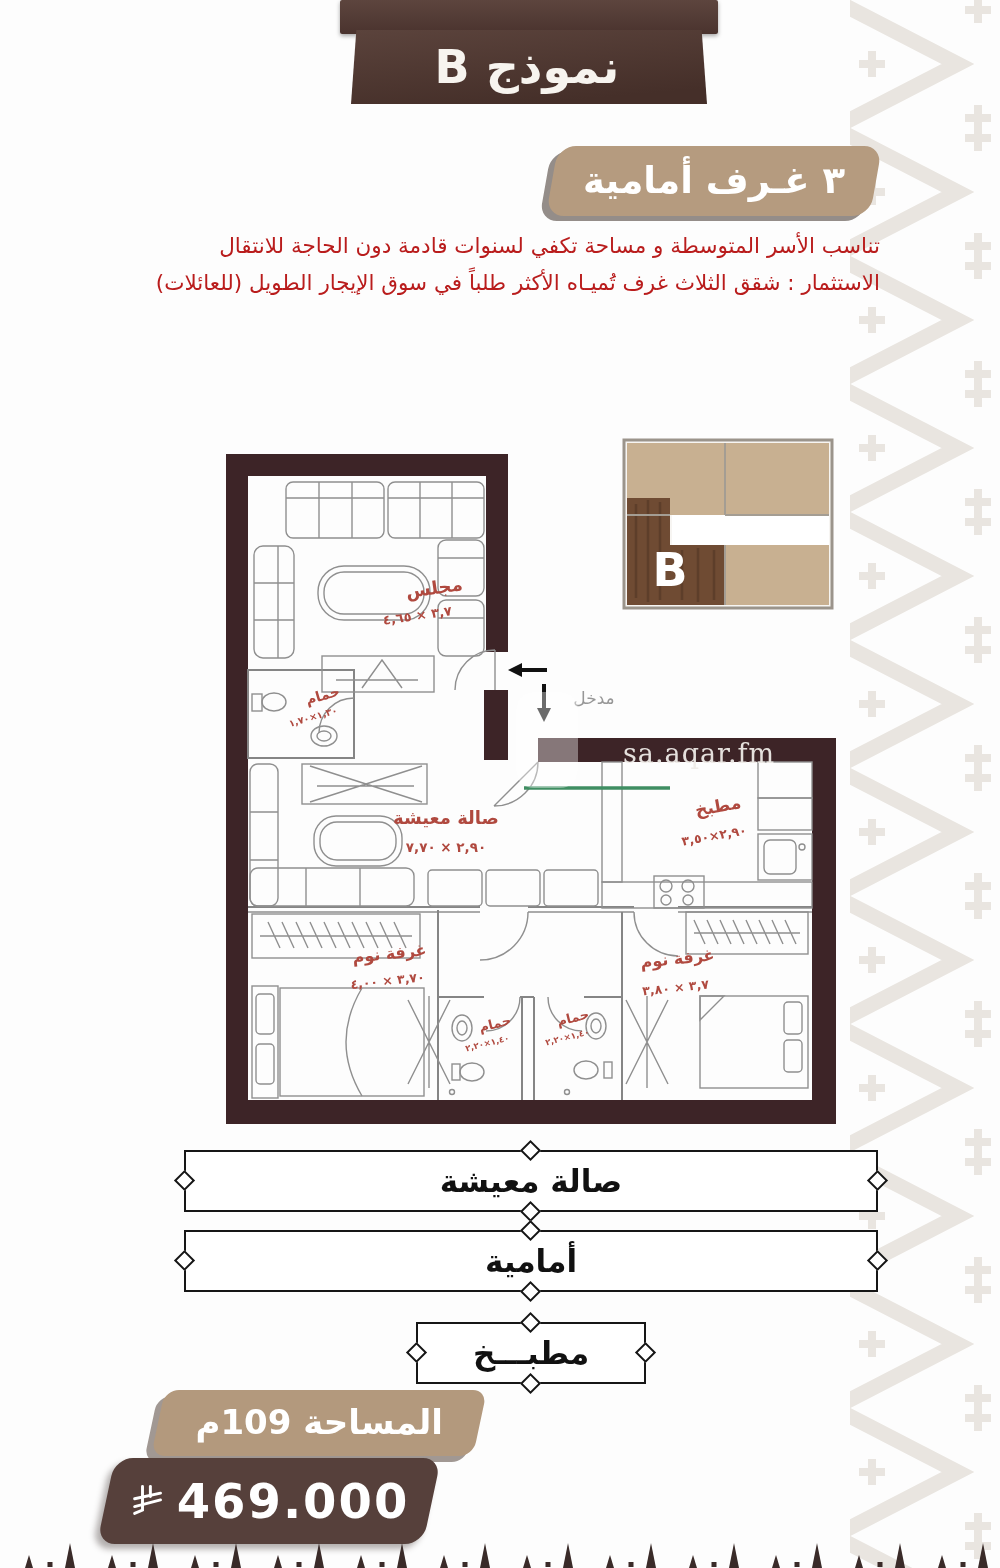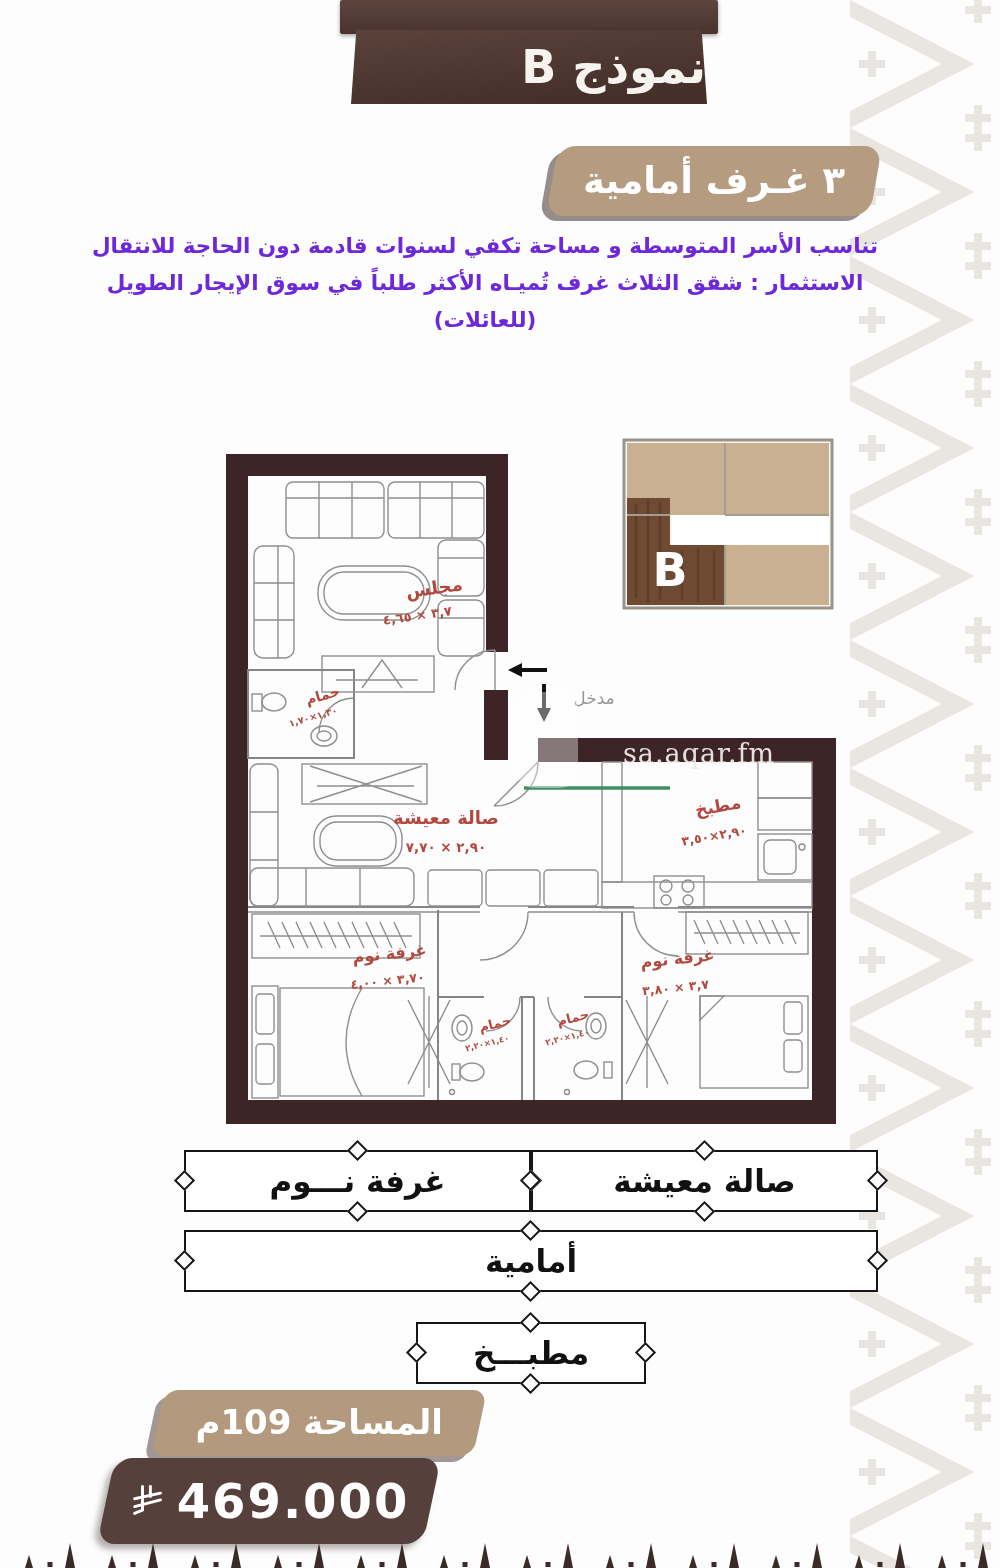--- a/index.html
+++ b/index.html
@@ -9,31 +9,31 @@
   .sadu{position:absolute;right:0;top:0;width:150px;height:1568px;z-index:0;}
   
   .plaque{position:absolute;left:340px;top:0;width:378px;height:112px;z-index:3;}
   .plaque-top{position:absolute;left:0;right:0;top:0;height:34px;
       background:linear-gradient(#5d453e,#4a332e);border-radius:2px;
       box-shadow:0 2px 4px rgba(0,0,0,.35);}
   .plaque-body{position:absolute;left:11px;right:11px;top:30px;height:74px;
       background:linear-gradient(175deg,#5b433c,#452f29 85%);
       clip-path:polygon(1.5% 0,98.5% 0,100% 100%,0 100%);
       box-shadow:0 5px 7px rgba(0,0,0,.35);}
-  .plaque-text{position:absolute;left:0;right:12px;top:36px;height:66px;line-height:62px;
-      color:#f7f4ef;font-size:46px;font-weight:bold;direction:rtl;}
+  .plaque-text{position:absolute;left:0;right:4px;top:36px;height:66px;line-height:62px;
+      text-align:center;color:#f7f4ef;font-size:46px;font-weight:bold;direction:rtl;}
   
   .rooms-banner{position:absolute;left:552px;top:146px;width:324px;height:70px;
       background:#b59b7f;border-radius:18px;transform:skewX(-10deg);
       box-shadow:-6px 5px 0 rgba(62,50,42,.55);z-index:3;}
   .rooms-banner span{display:block;transform:skewX(10deg);text-align:center;direction:rtl;
       color:#fff;font-size:37px;font-weight:bold;line-height:70px;}
   
-  .desc{position:absolute;right:120px;top:228px;width:790px;direction:rtl;text-align:center;
-      color:#6d28d9;font-size:21.5px;line-height:1.72;font-weight:700;z-index:2;}
+  .desc{position:absolute;right:120px;top:228px;width:790px;direction:rtl;text-align:right;
+      color:#b91c1c;font-size:21.5px;line-height:1.72;font-weight:400;z-index:2;}
   
   .plan{position:absolute;left:222px;top:448px;width:615px;height:680px;z-index:2;}
   .walls{fill:#3d2427;}
   .thin{stroke:#858585;stroke-width:2;fill:none;}
   .thin1{stroke:#8f8f8f;stroke-width:1.4;fill:none;}
   .rname{fill:#b0493f;font-weight:bold;font-size:18px;text-anchor:middle;}
   .rdim{fill:#b0493f;font-weight:bold;font-size:13px;text-anchor:middle;direction:ltr;}
   .arrow{stroke:#111;stroke-width:4;fill:none;}
   .ah{fill:#111;stroke:none;}
   
@@ -259,21 +259,20 @@
     <path d="M103,5 V77 M5,77 H48 M103,77 H207 M103,107 V167" stroke="#a49d93" stroke-width="2" fill="none"></path>
     <text x="48" y="148" font-size="46" font-weight="bold" fill="#fff" text-anchor="middle">B</text>
   </svg>
 
   <div class="wm-blob"></div>
   <div class="wm">sa.aqar.fm</div>
 
   <div class="features">
     <div class="frow">
       <div class="fbox"><span>صالة معيشة</span><i class="dm dm-t"></i><i class="dm dm-b"></i><i class="dm dm-l"></i><i class="dm dm-r"></i></div>
-      <div class="fbox"><span>غرفة نـــوم</span><i class="dm dm-t"></i><i class="dm dm-b"></i><i class="dm dm-l"></i><i class="dm dm-r"></i></div>
     </div>
     <div class="frow">
       <div class="fbox"><span>أمامية</span><i class="dm dm-t"></i><i class="dm dm-b"></i><i class="dm dm-l"></i><i class="dm dm-r"></i></div>
     </div>
     <div class="frow">
       <div class="fbox single"><span>مطبـــخ</span><i class="dm dm-t"></i><i class="dm dm-b"></i><i class="dm dm-l"></i><i class="dm dm-r"></i></div>
     </div>
   </div>
 
   <div class="area-banner">

